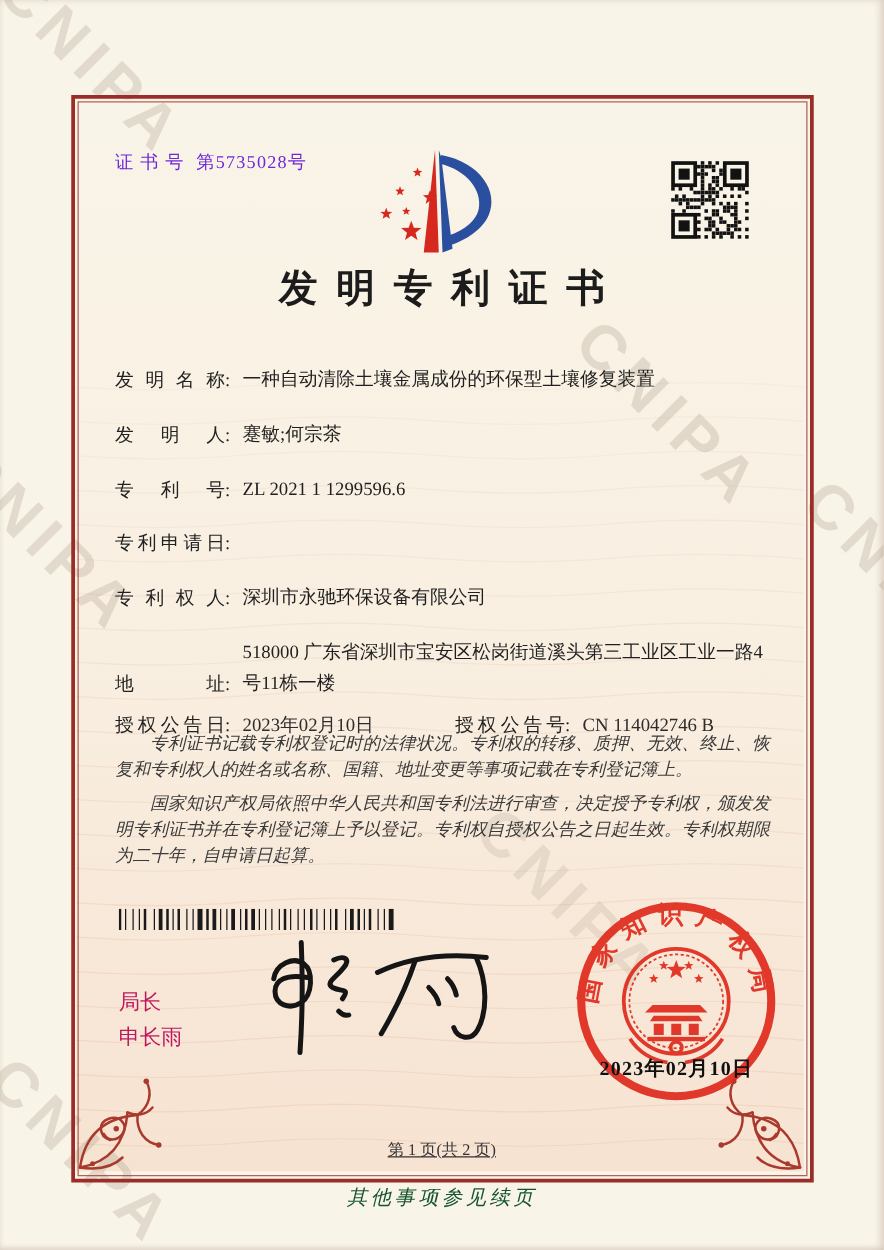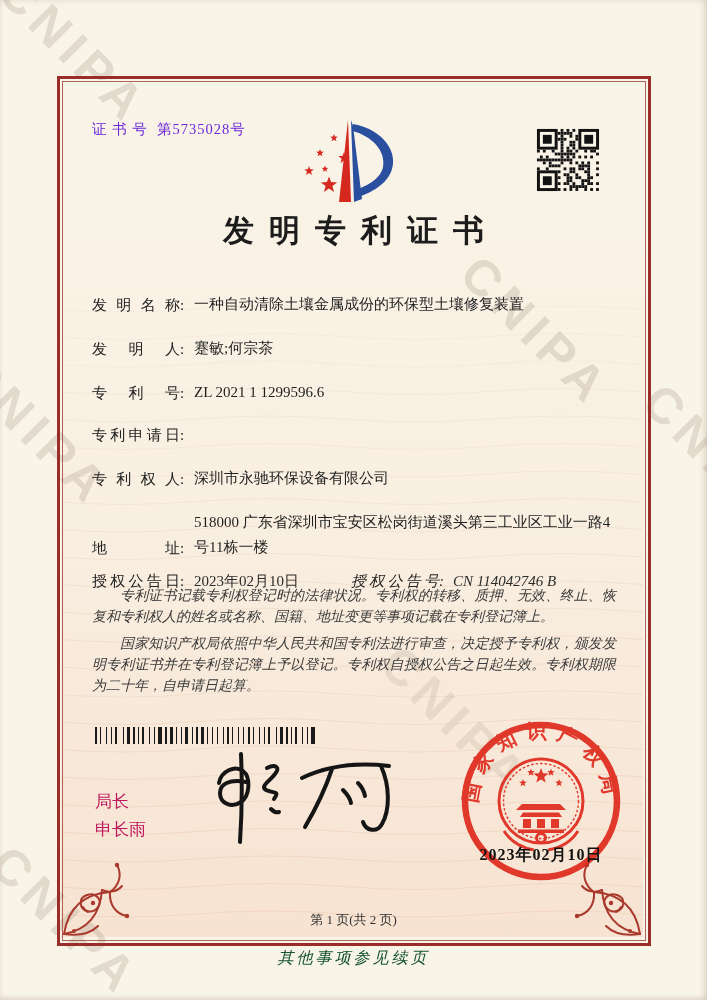--- a/index.html
+++ b/index.html
@@ -23,32 +23,32 @@
   .logo{position:absolute; left:296px; top:112px;}
   .qr{position:absolute; left:534px; top:126px;}
   .title{position:absolute; left:0; right:0; top:210px; text-align:center;
     font-size:31px; font-weight:bold; letter-spacing:15px; text-indent:15px; color:#1c1c1c;}
   .fields{position:absolute; left:92px; top:292px; width:524px;}
   .field-row{display:flex; align-items:flex-end; line-height:23px; margin-bottom:19px; font-size:15px;}
   .field-label{display:inline-block; width:88px; text-align:justify; text-align-last:justify; color:#222;}
   .field-colon{width:14px; color:#222;}
   .field-value{flex:1; line-height:25px; color:#1f1f1f;}
   .field-row.double .pair{display:flex;}
-  .field-row.double .pair + .pair{margin-left:52px;font-style:italic;}
+  .field-row.double .pair + .pair{margin-left:65px;}
   .paras{position:absolute; left:92px; top:585px; width:524px; font-size:14px; line-height:21px;
     font-style:italic; text-align:justify; color:#3a3a3a;}
   .paras p{margin:0 0 6px 0; text-indent:2em;}
   .barcode{position:absolute; left:95px; top:727px;}
   .issuer{position:absolute; left:95px; top:788px;
     font-family:"Liberation Sans","DejaVu Sans",sans-serif; font-size:17px; color:#be185d; line-height:28px;}
   .signature{position:absolute; left:205px; top:738px;}
   .seal{position:absolute; left:456px; top:716px;}
   .seal-date{position:absolute; left:456px; top:845px; width:170px; text-align:center;
     font-size:16px; font-weight:600; letter-spacing:1px; color:#111; z-index:4;}
-  .page-num{position:absolute; left:0; right:0; top:911px; text-align:center; font-size:13px; color:#333;}
+  .page-num{position:absolute; left:0; right:0; top:911px; text-align:center; font-size:13px; color:#333;text-decoration:underline;}
   .footer-note{position:absolute; left:0; right:0; top:948px; text-align:center;
     font-size:16px; font-style:italic; letter-spacing:3px; color:#14532d;}
   .corner{position:absolute; z-index:3;}
 </style>
 </head>
 <body>
 
 <div class="page">
 
   <svg class="waves" id="wavesSvg" viewBox="0 0 582 856">

